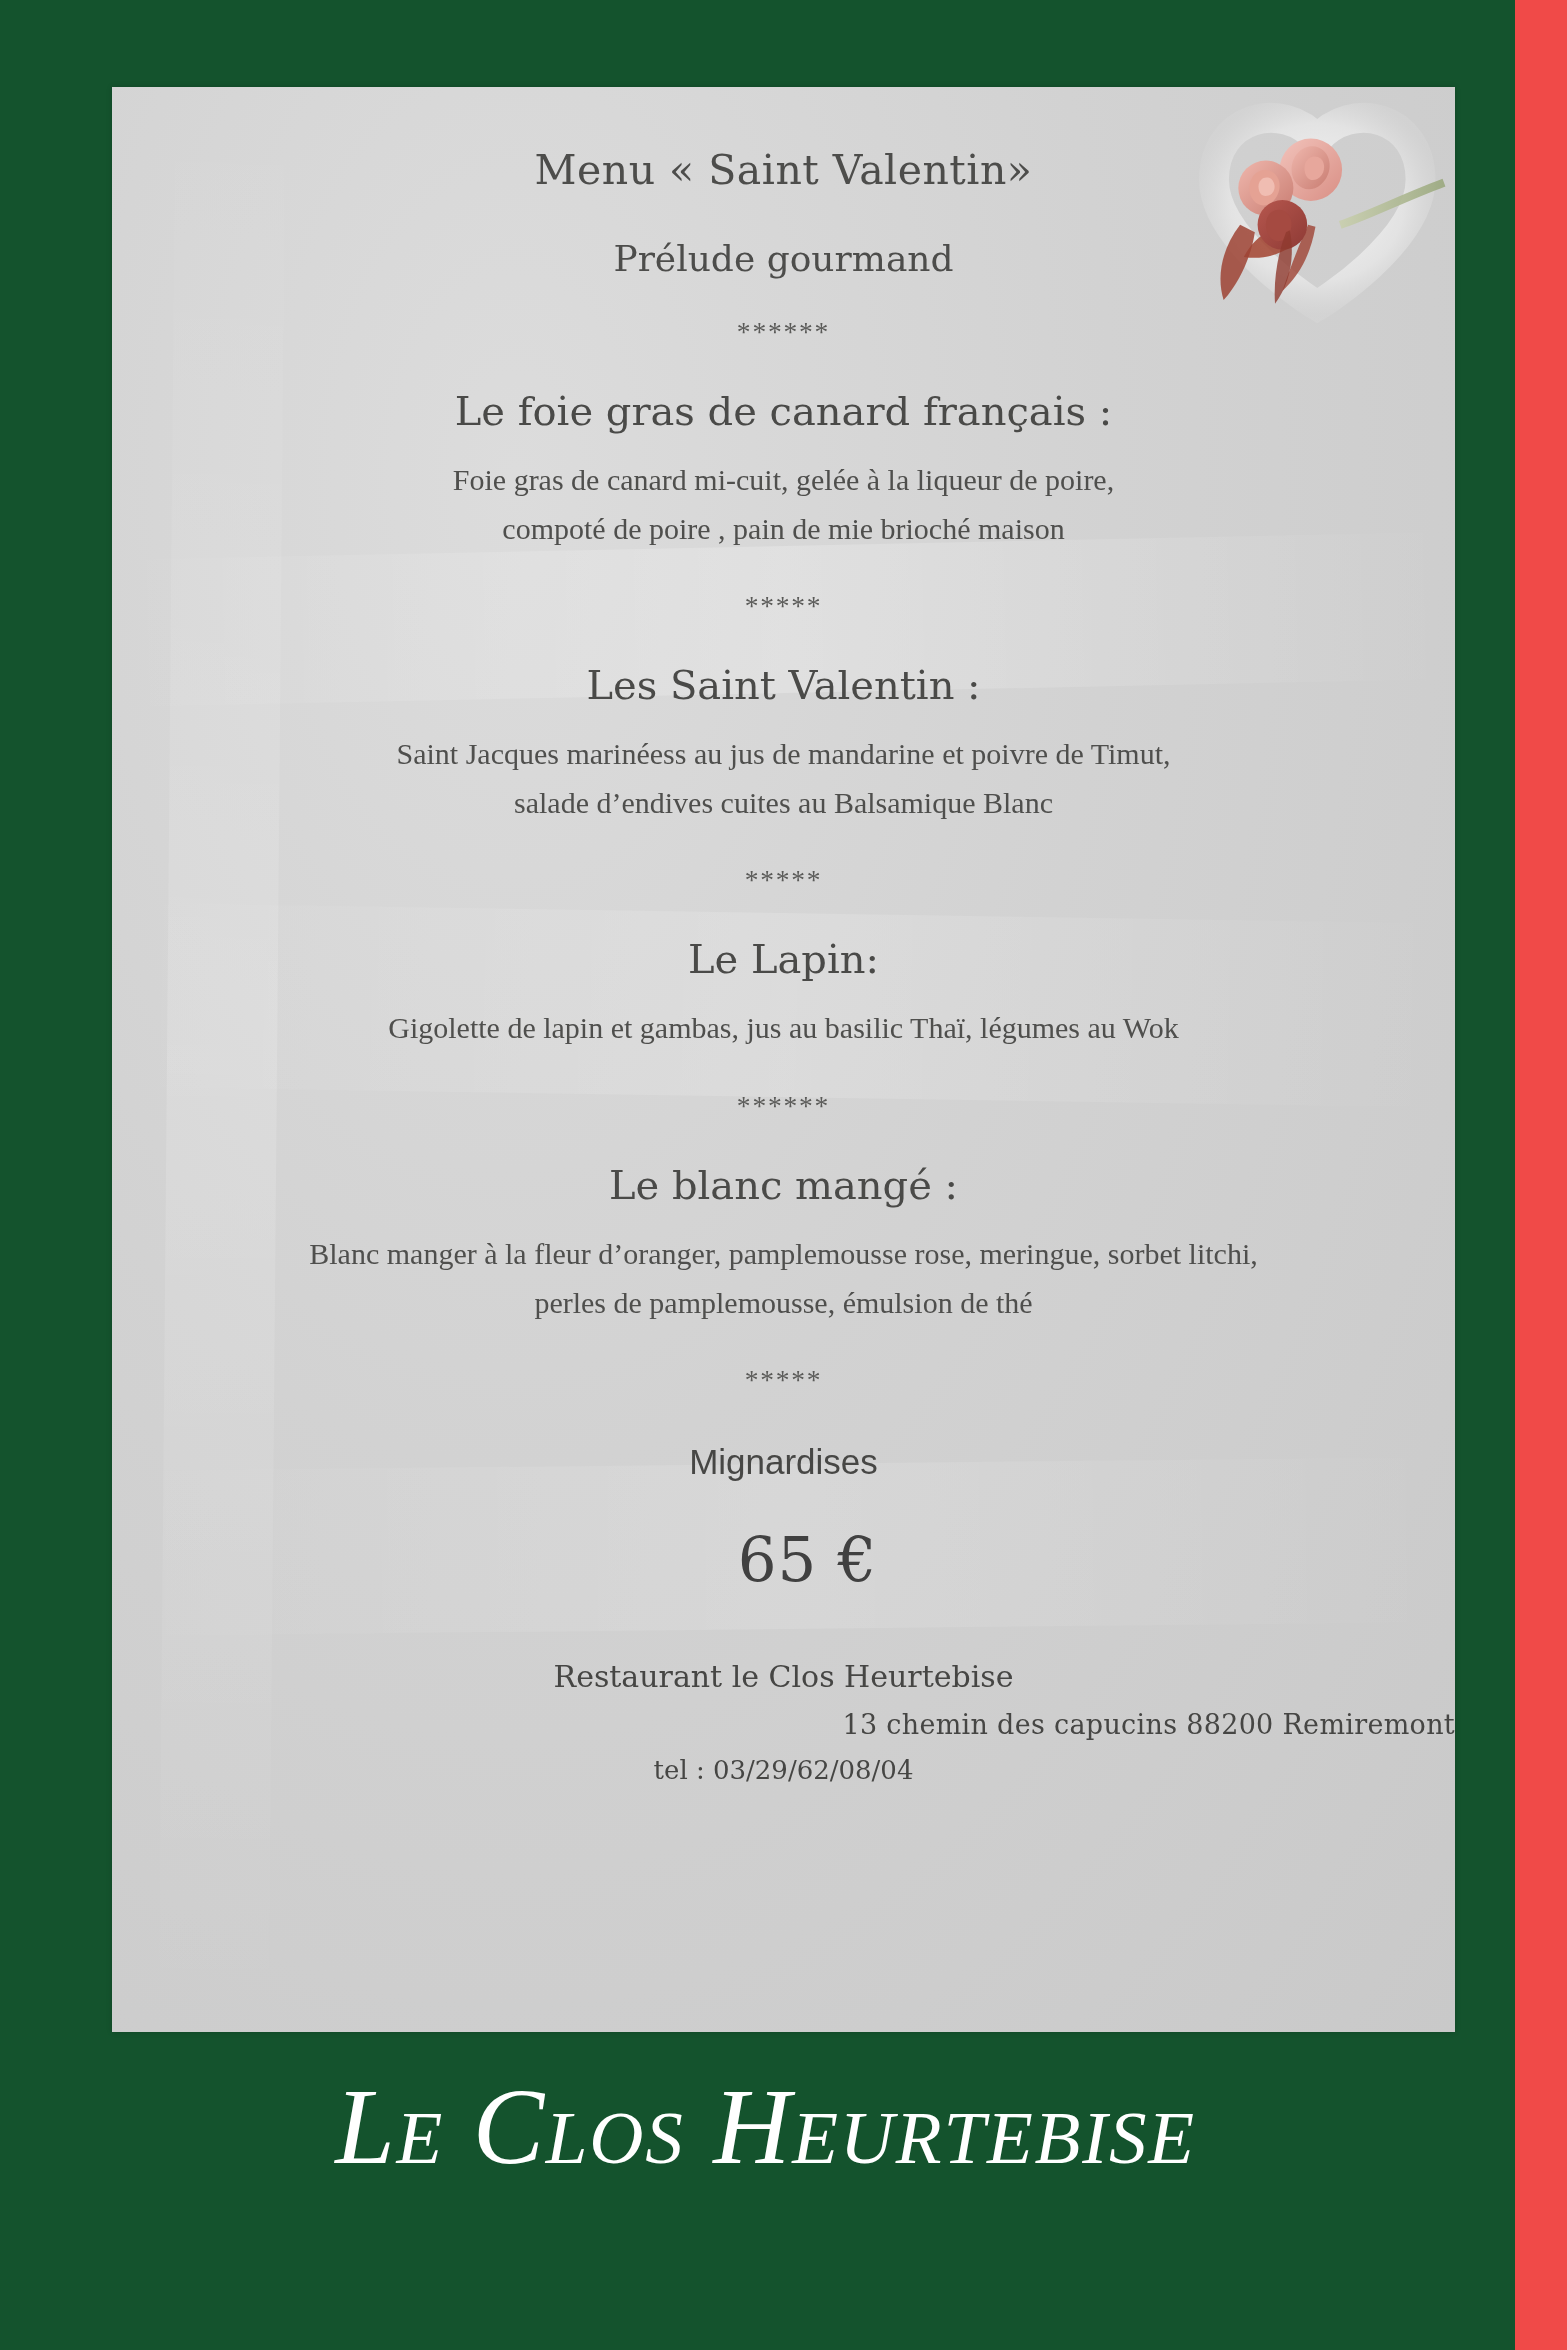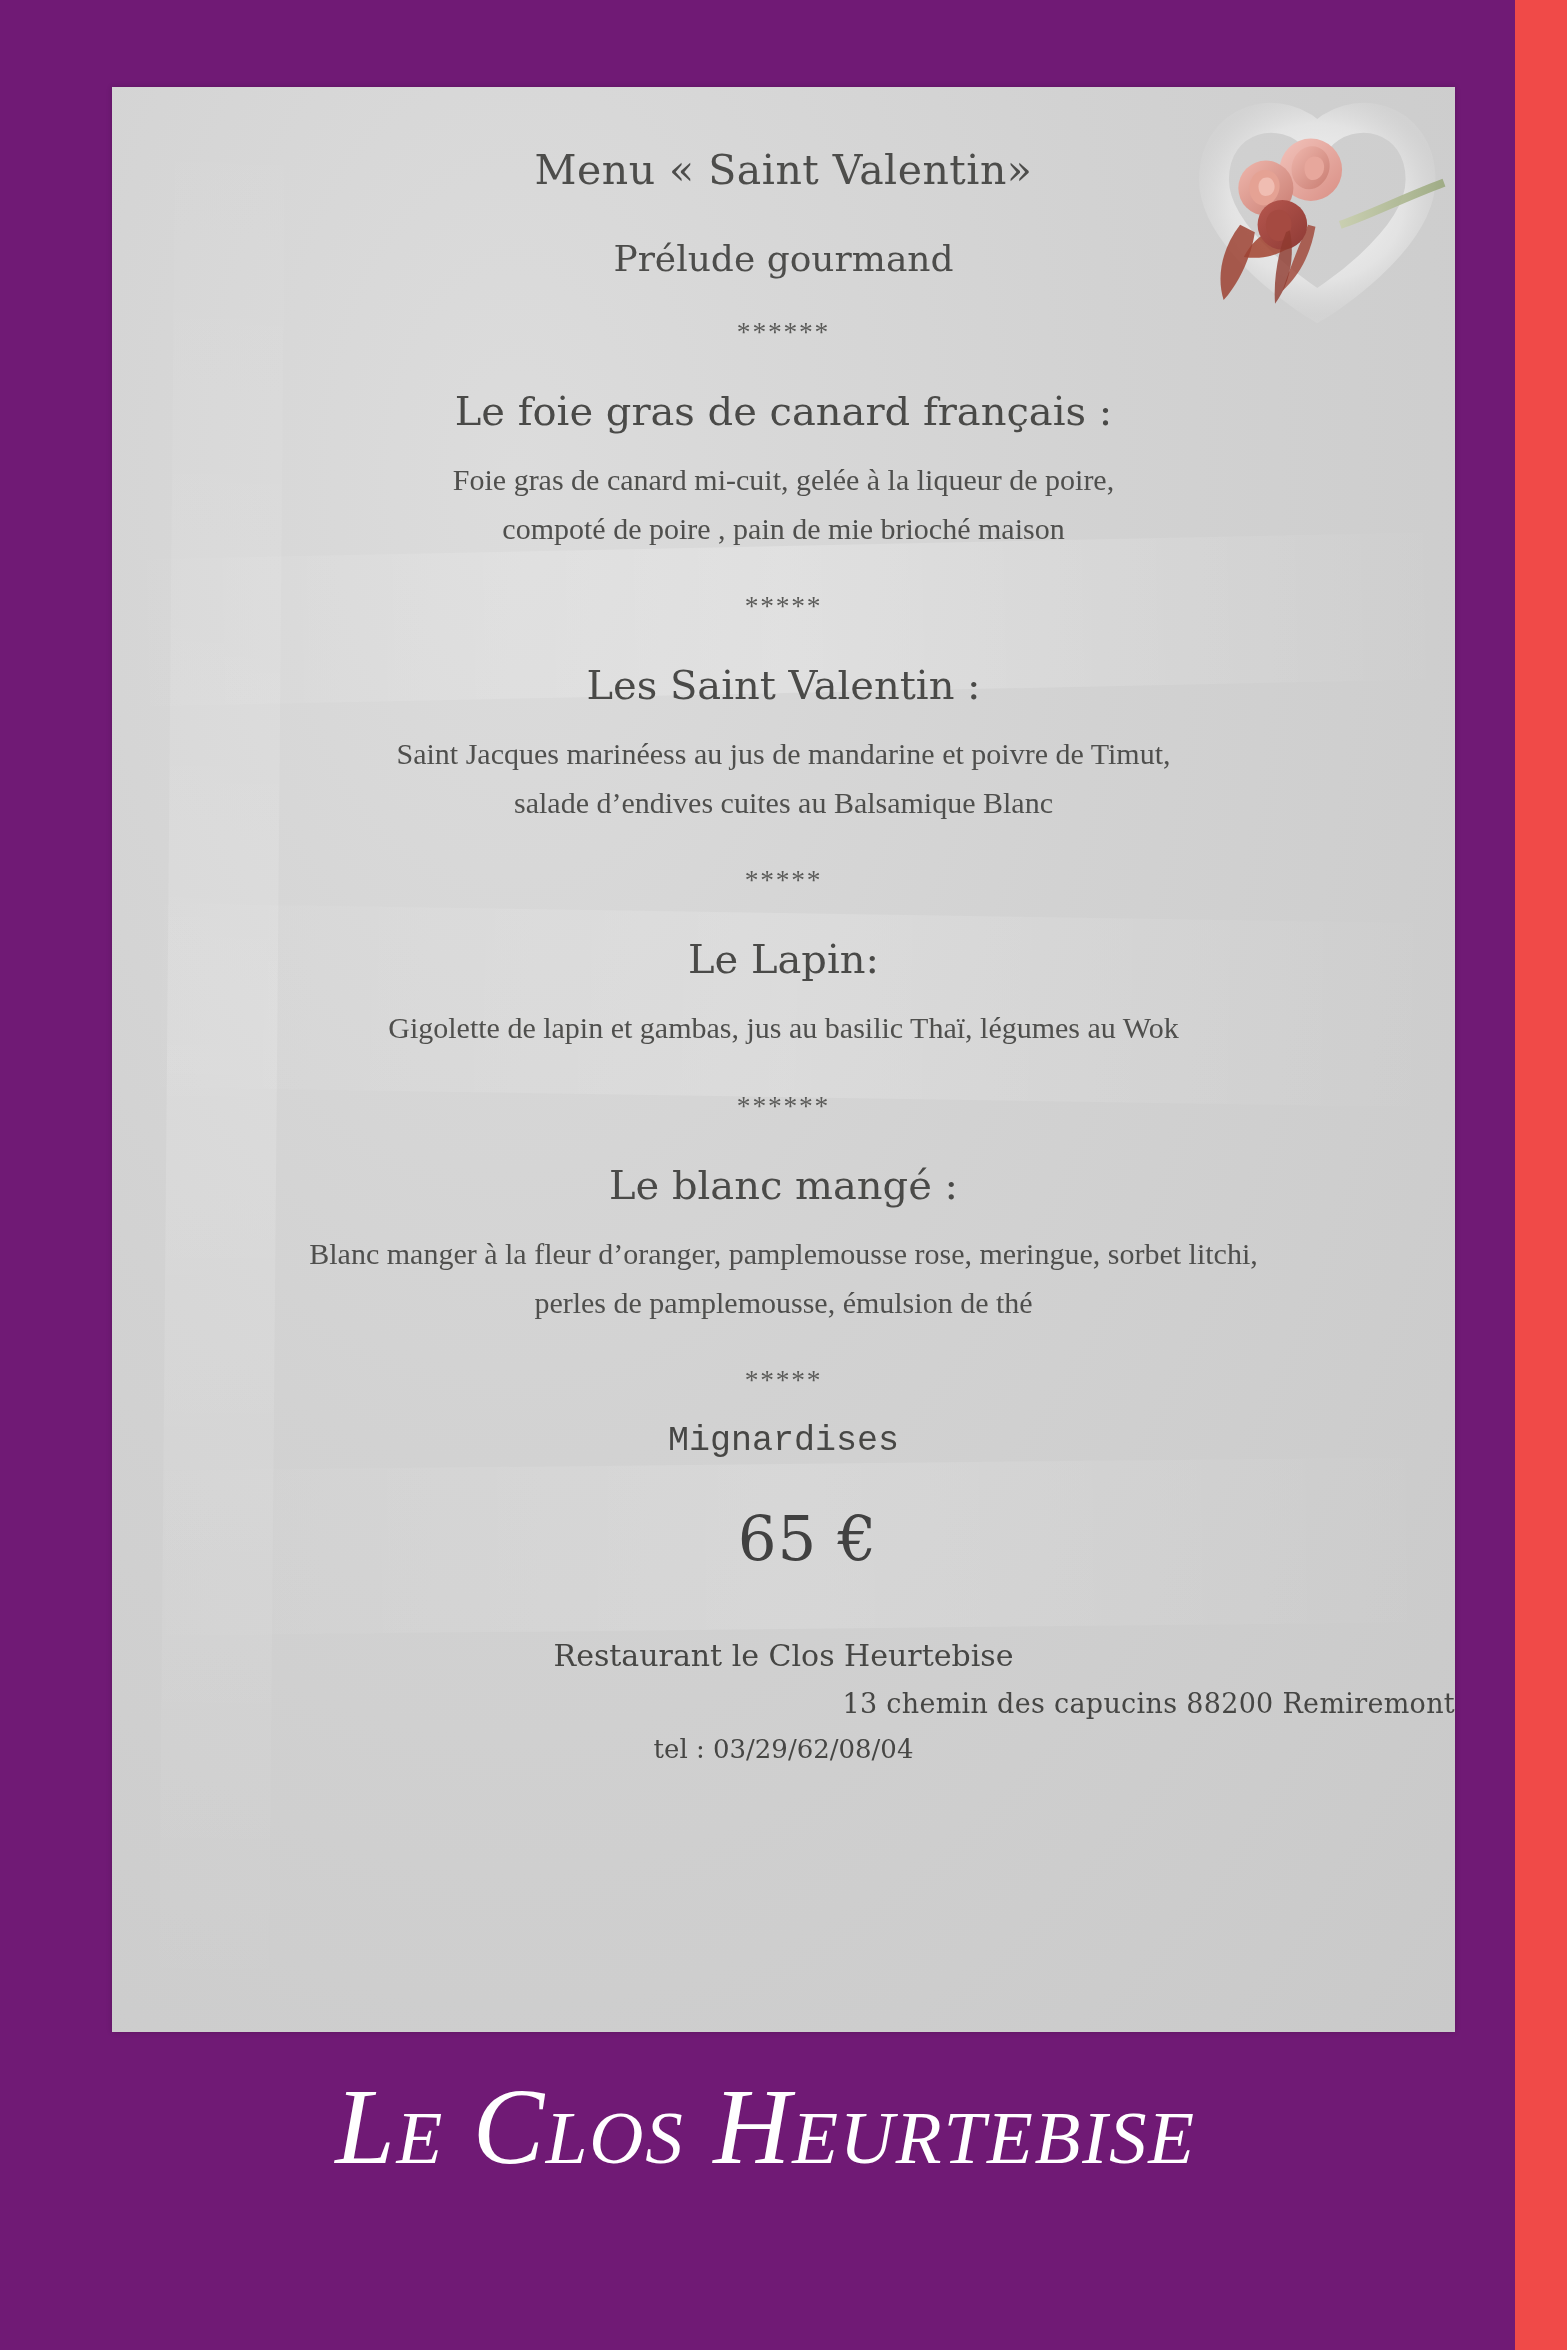--- a/index.html
+++ b/index.html
@@ -11,21 +11,21 @@
     height: 2351px;
     background: #f04a48;
     font-family: "Liberation Serif", serif;
     overflow: hidden;
   }
 
   .poster {
     position: relative;
     width: 1515px;
     height: 2351px;
-    background: #701a75;
+    background: #14532d;
   }
 
   
   .sheet {
     position: absolute;
     left: 112px;
     top: 87px;
     width: 1343px;
     height: 1945px;
     background:
@@ -87,24 +87,24 @@
     margin-bottom: 22px;
   }
   .course-line {
     font-family: "Liberation Serif", serif;
     font-size: 30px;
     color: #4f4f4d;
     line-height: 1.62;
     padding: 0 64px;
   }
   .final-name {
-    font-family: Liberation Mono, monospace;
+    font-family: Liberation Sans, sans-serif;
     font-size: 35px;
     color: #474745;
-    margin-top: 25px;
+    margin-top: 46px;
   }
   .price {
     font-family: "DejaVu Serif", serif;
     font-size: 61px;
     color: #414141;
     margin-top: 42px;
     letter-spacing: 0.9px;
     padding-left: 48px;
   }
   .contact {

